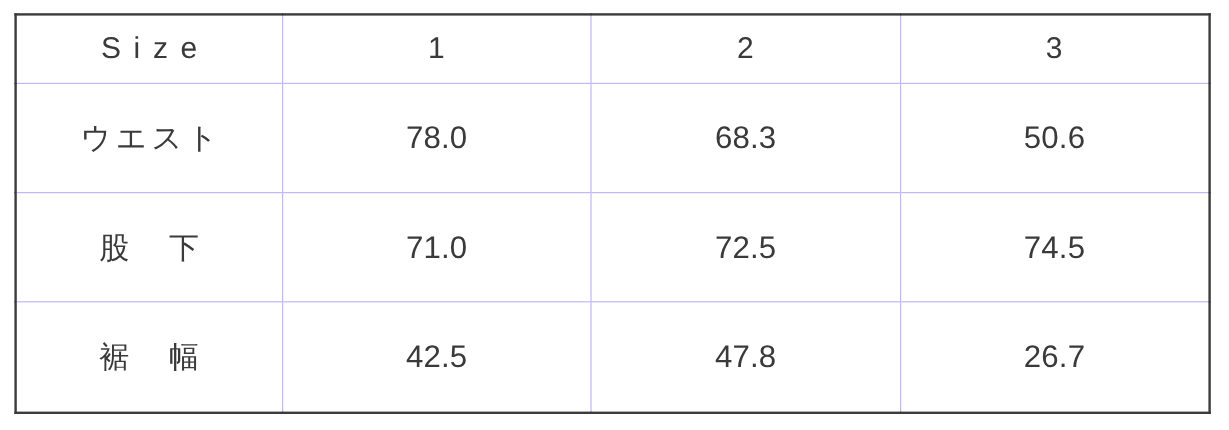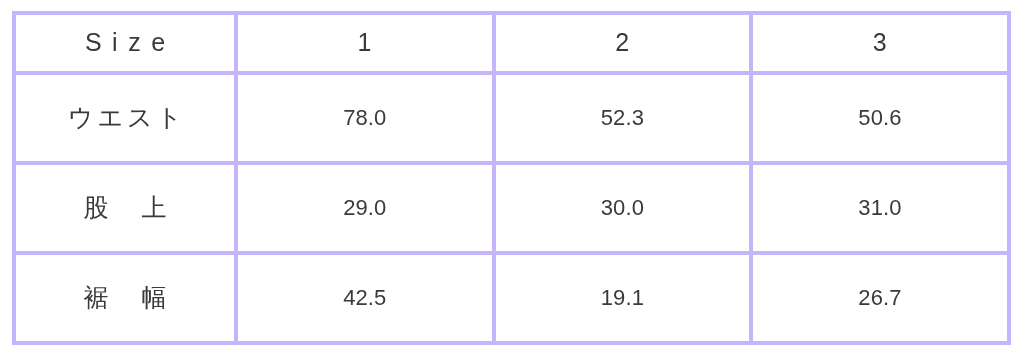--- a/index.html
+++ b/index.html
@@ -36,21 +36,21 @@
     border: 2px solid #ururu;
     border: 2px solid #3c3c3c;
     background: #ffffff;
   }
 
   .size-table col.c-label { width: 222px; }
   .size-table col.c-data  { width: 257.6px; }
 
   .size-table td,
   .size-table th {
-    border: 4px solid #c4b5fd;
+    border: 1px solid #c4b5fd;
     padding: 0;
     height: 55.5px;
     text-align: center;
     vertical-align: middle;
     font-weight: 400;
     background: #ffffff;
   }
 
   
   .hdr-label {
@@ -73,21 +73,21 @@
     letter-spacing: 0.16em;
     text-indent: 0.16em;
     color: #3a3a3a;
     white-space: pre;
   }
   .row-label.spaced {
     letter-spacing: 0.16em;
   }
 
   .cell-value {
-    font-size: 22px;
+    font-size: 26px;
     color: #3a3a3a;
     letter-spacing: 0.005em;
   }
 </style>
 </head>
 <body>
 
 <div class="sheet">
 
   <table class="size-table">
@@ -105,36 +105,36 @@
         <th class="hdr-num">2</th>
         <th class="hdr-num">3</th>
       </tr>
     </thead>
 
     <tbody>
 
       <tr>
         <td class="row-label">ウエスト</td>
         <td class="cell-value">78.0</td>
-        <td class="cell-value">52.3</td>
+        <td class="cell-value">68.3</td>
         <td class="cell-value">50.6</td>
       </tr>
 
 
+
       <tr>
-        <td class="row-label spaced">股　上</td>
-        <td class="cell-value">29.0</td>
-        <td class="cell-value">30.0</td>
-        <td class="cell-value">31.0</td>
+        <td class="row-label spaced">股　下</td>
+        <td class="cell-value">71.0</td>
+        <td class="cell-value">72.5</td>
+        <td class="cell-value">74.5</td>
       </tr>
-
 
       <tr>
         <td class="row-label spaced">裾　幅</td>
         <td class="cell-value">42.5</td>
-        <td class="cell-value">19.1</td>
+        <td class="cell-value">47.8</td>
         <td class="cell-value">26.7</td>
       </tr>
 
     </tbody>
   </table>
 
 </div>
 
 </body></html>

